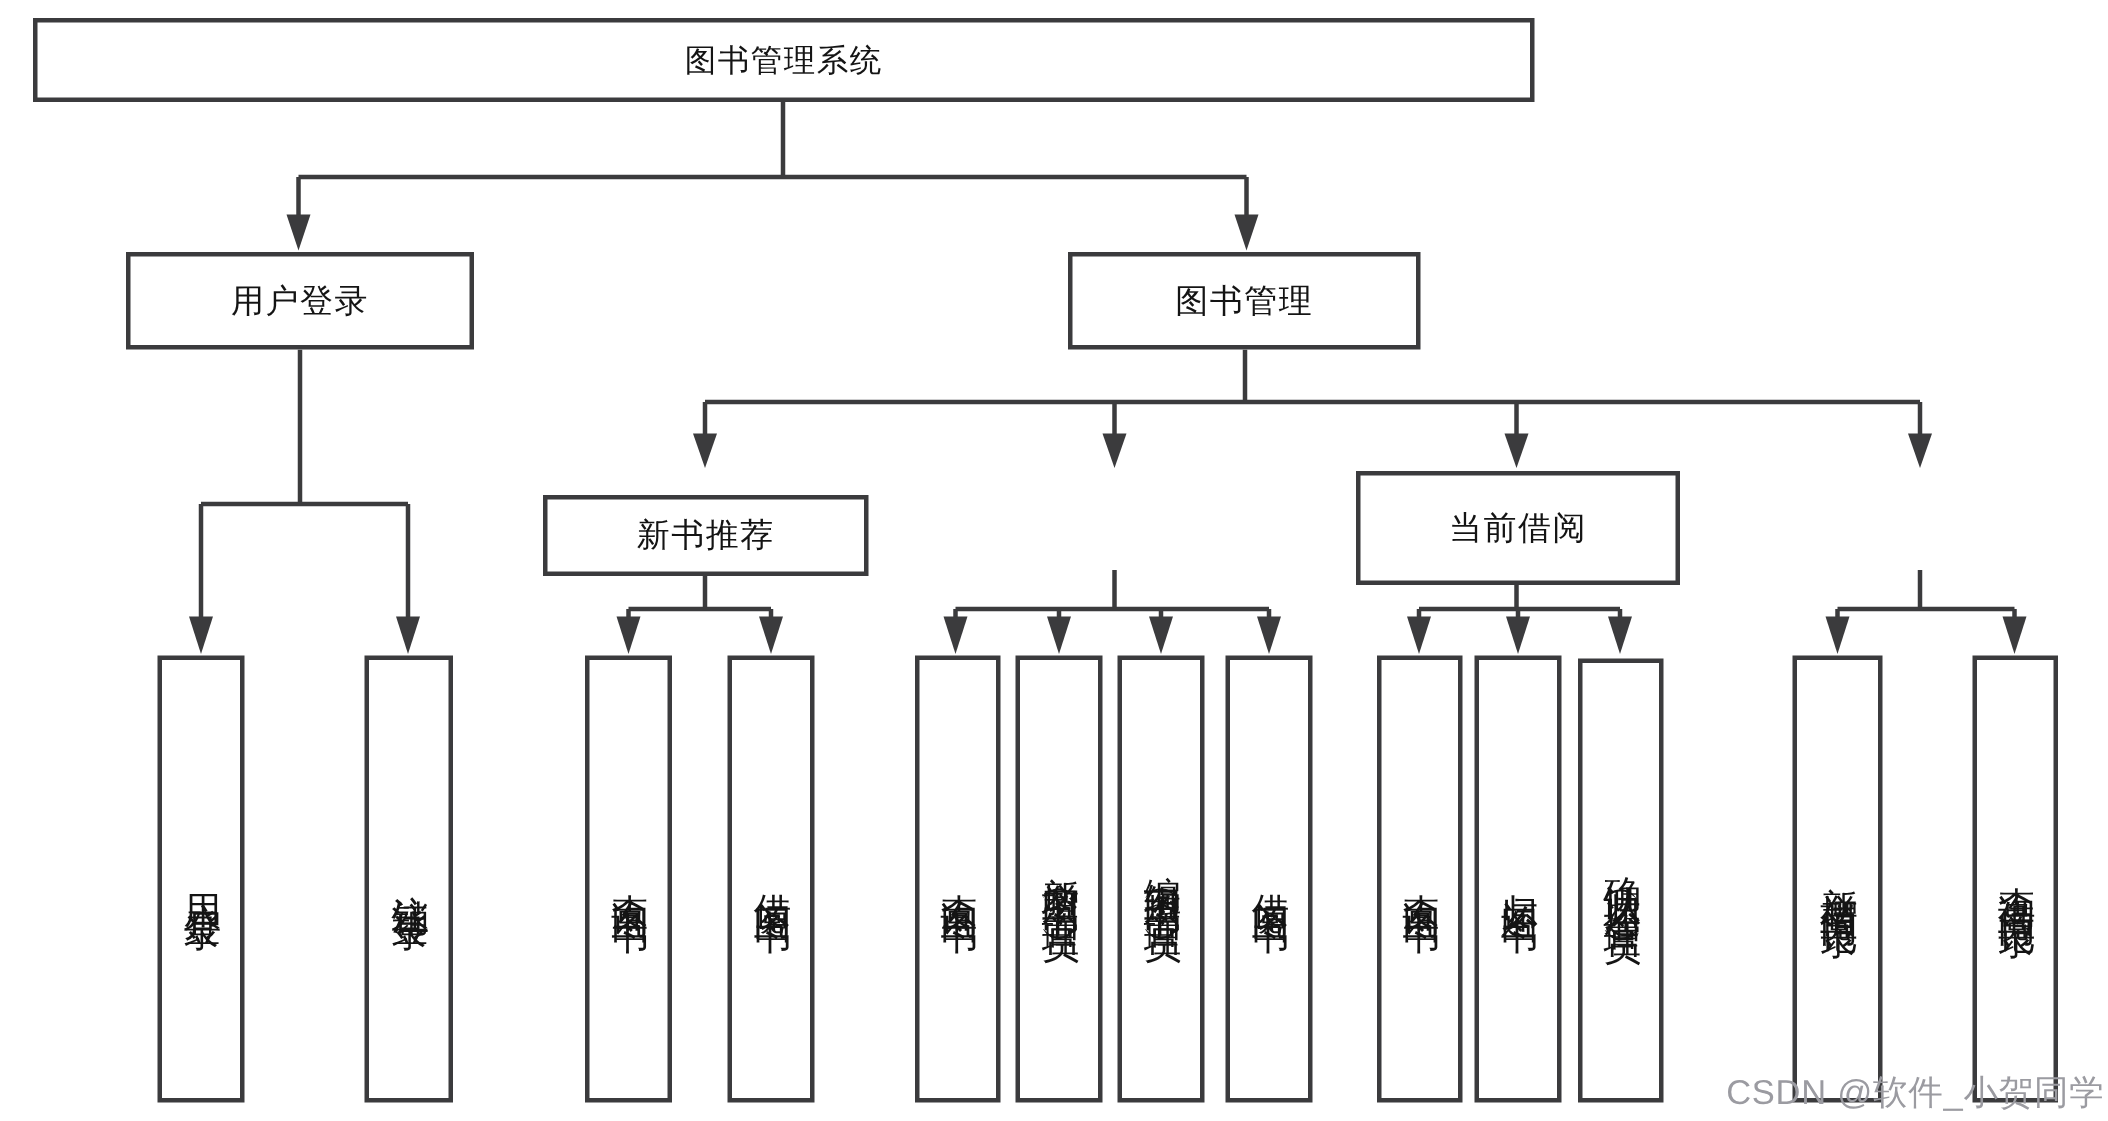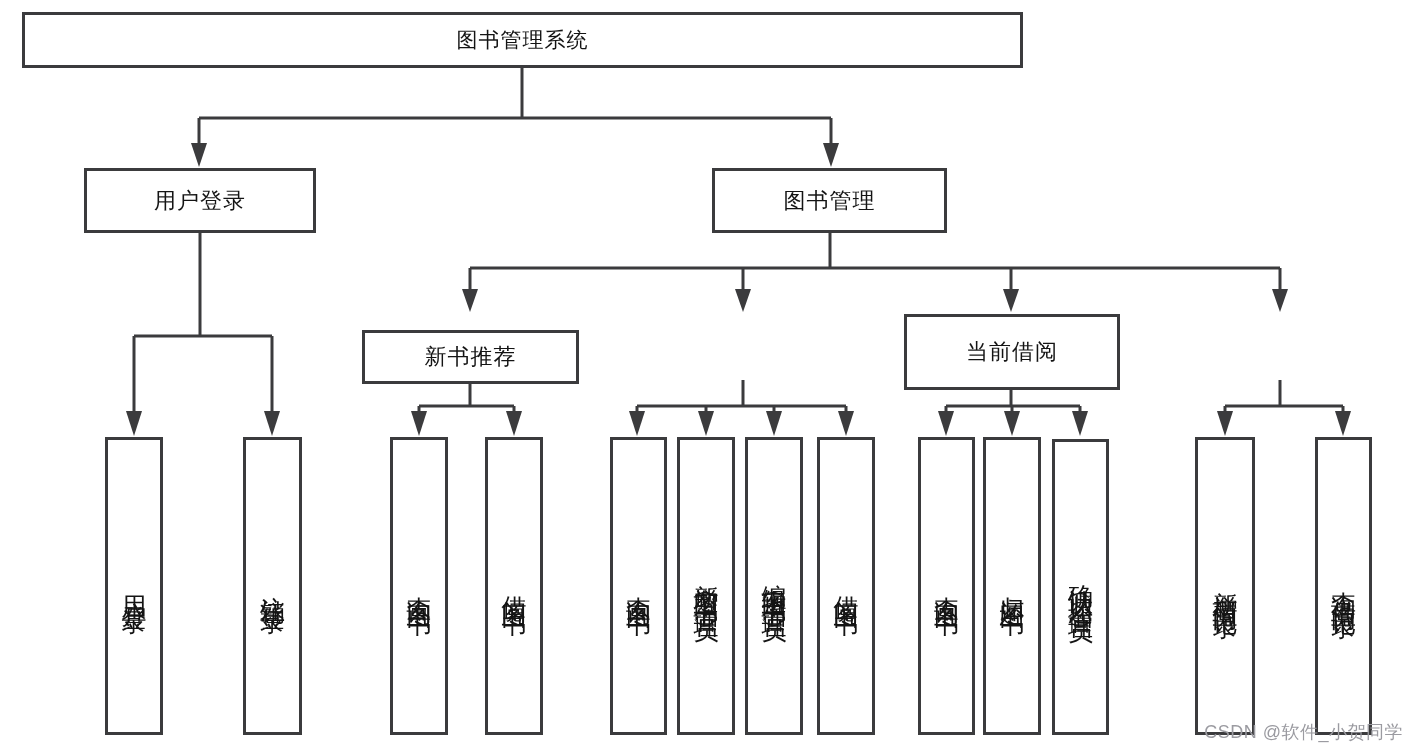--- a/index.html
+++ b/index.html
@@ -36,21 +36,21 @@
     text-orientation: mixed;
     font-size: 25px;
     letter-spacing: 5px;
     line-height: 1;
     white-space: nowrap;
   }
   .watermark {
     position: absolute;
     right: 2px;
     bottom: 3px;
-    font-size: 18px;
+    font-size: 23px;
     color: #9b9ba1;
     letter-spacing: 0.5px;
     z-index: 5;
     white-space: nowrap;
   }
 </style>
 </head>
 <body>
 
 <div class="stage">

